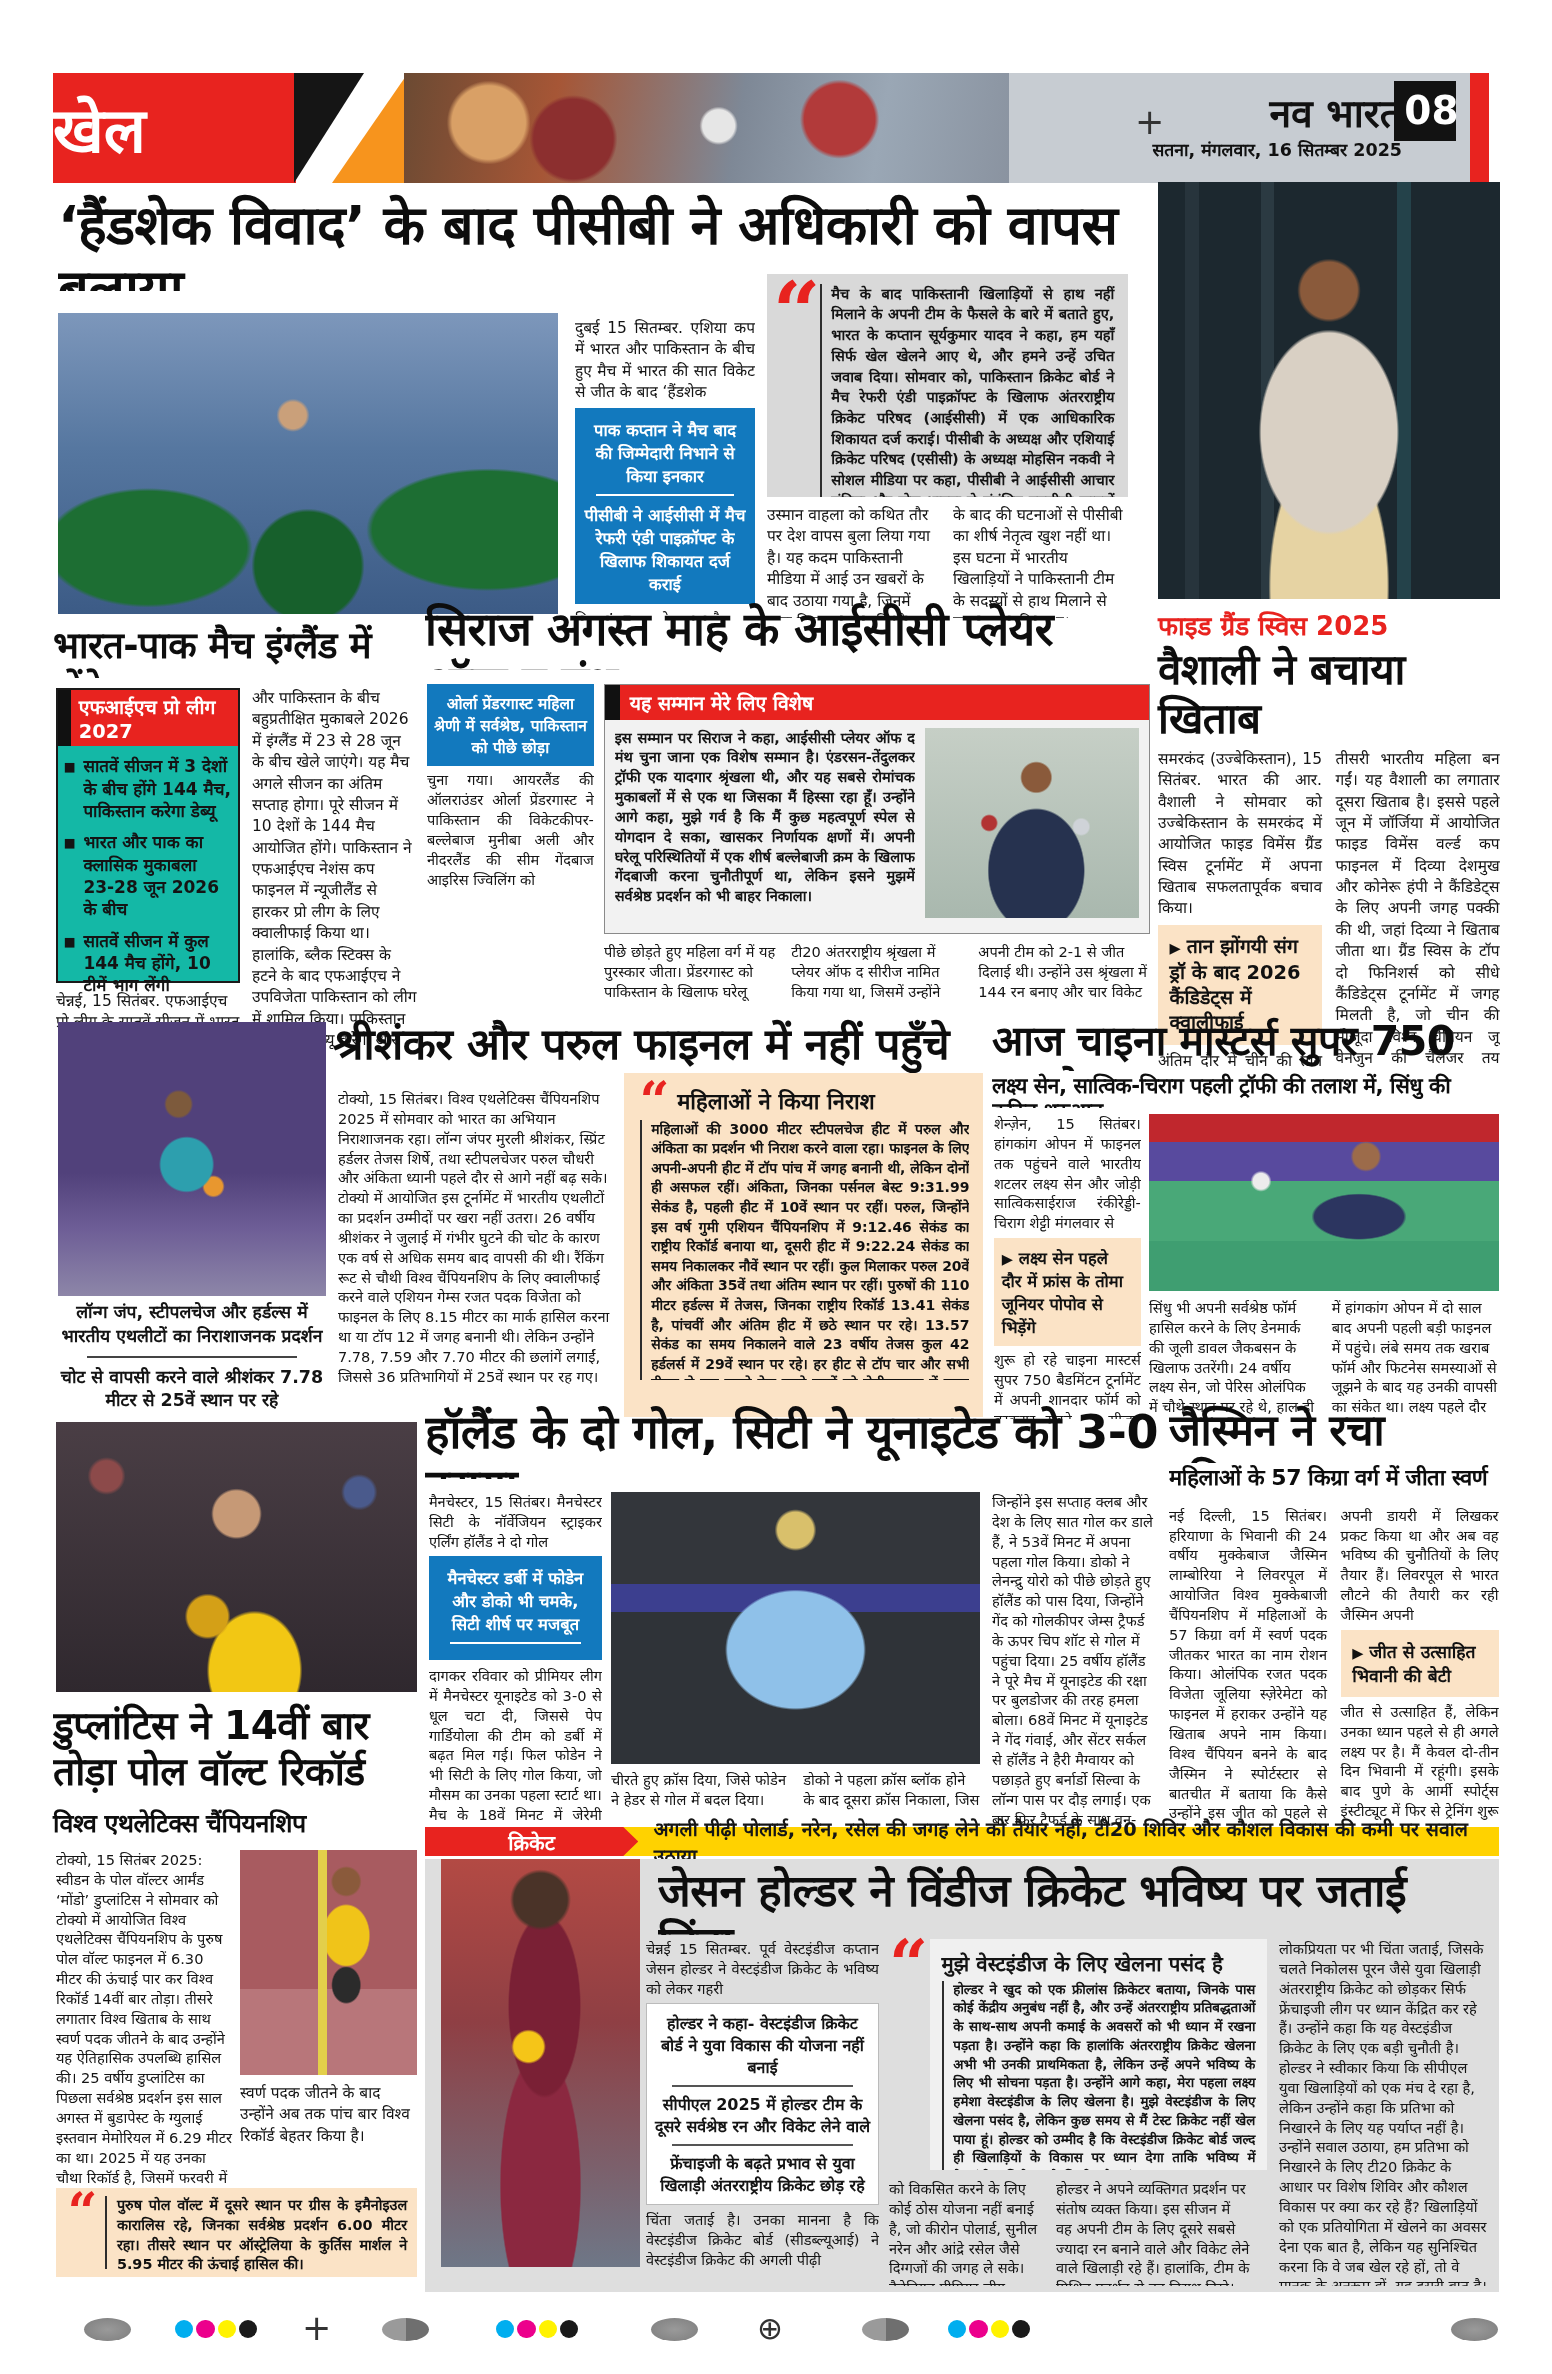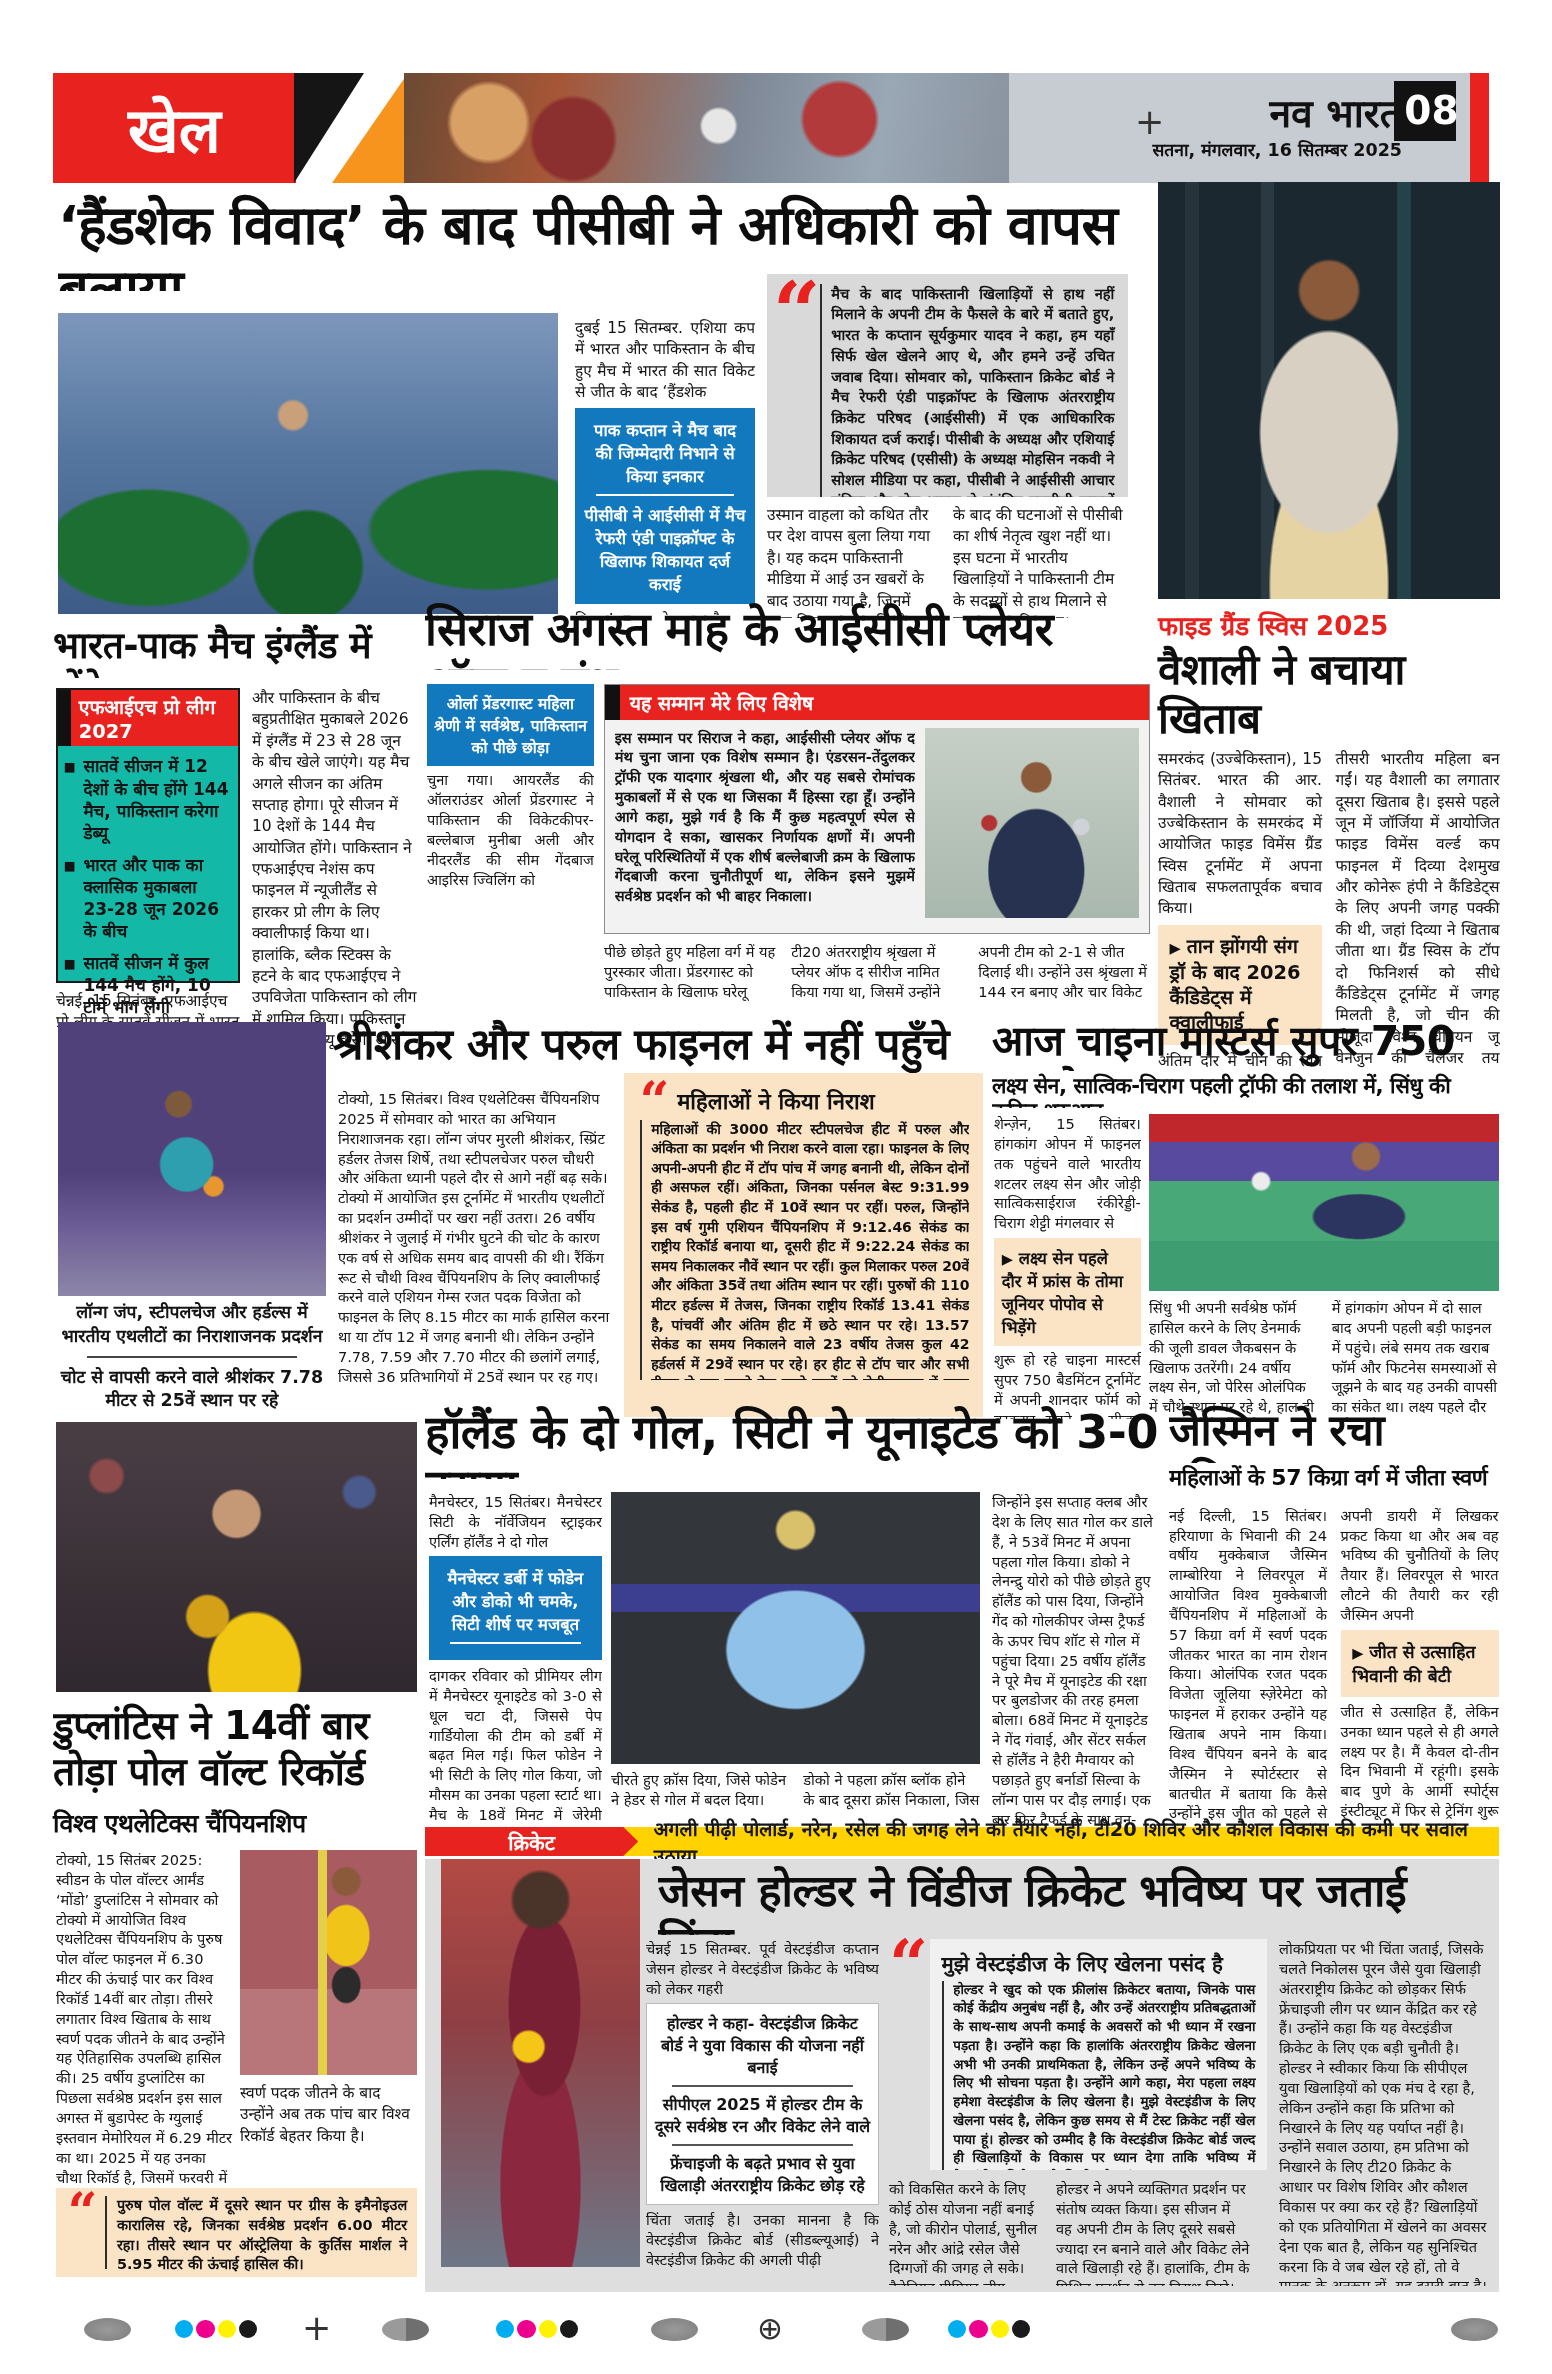--- a/index.html
+++ b/index.html
@@ -6,21 +6,21 @@
   #page{position:relative;width:1553px;height:2375px;background:#ffffff;overflow:hidden;
         font-family:"DejaVu Sans","Liberation Sans",sans-serif;color:#141414;}
   .abs{position:absolute;}
   .clip{overflow:hidden;}
   .p{margin:0 0 4.9px 0;text-align:justify;}
   .body-txt{font-size:15.5px;line-height:1.38;}
   .body-sm{font-size:14.6px;line-height:1.36;}
   .hl{font-weight:800;color:#0d0d0d;letter-spacing:-0.5px;line-height:1.18;}
   .center{text-align:left;}
   
-  .khel-box{background:#e8231f;color:#fff;display:flex;align-items:center;justify-content:center;
+  .khel-box{background:#e8231f;color:#fff;display:flex;align-items:center;
             font-size:62px;font-weight:800;}
   .tri-black{background:#151515;clip-path:polygon(0 0,100% 0,0 100%);}
   .tri-orange{background:#f7941d;clip-path:polygon(100% 0,100% 100%,0 100%);}
   .gray-panel{background:#c7ccd2;}
   .page-box{background:#121212;color:#fff;display:flex;align-items:center;justify-content:center;
             font-size:39px;font-weight:800;padding-left:12px;}
   .red-edge{background:#e8231f;}
   
   .bluebox{background:#1279be;color:#fff;font-weight:800;text-align:center;padding:9.7px 7.8px;}
   .bluebox .rule-w{height:1.9px;background:#fff;margin:6.8px 13.6px;}
@@ -168,21 +168,21 @@
       <div class="body-txt" style="width:164px;text-align:justify;">तीसरी भारतीय महिला बन गईं। यह वैशाली का लगातार दूसरा खिताब है। इससे पहले जून में जॉर्जिया में आयोजित फाइड विमेंस वर्ल्ड कप फाइनल में दिव्या देशमुख और कोनेरू हंपी ने कैंडिडेट्स के लिए अपनी जगह पक्की की थी, जहां दिव्या ने खिताब जीता था। ग्रैंड स्विस के टॉप दो फिनिशर्स को सीधे कैंडिडेट्स टूर्नामेंट में जगह मिलती है, जो चीन की मौजूदा विश्व चैंपियन जू वेनजुन की चैलेंजर तय करेगा। 11वें और अंतिम दौर में वैशाली ने तान झोंगयी के खिलाफ संतुलित खेल दिखाया और ड्रॉ हासिल किया। लैग्नो के भी आठ अंक थे, लेकिन टाईब्रेक में वैशाली आगे रहीं। यह उपलब्धि भारतीय शतरंज के लिए एक और मील का पत्थर साबित हुई है।</div>
     </div>
   </div>
 
   <div class="abs" style="left:53px;top:624px;width:367px;height:395px;">
     <div class="hl clip" style="font-size:37px;height:54px;">भारत-पाक मैच इंग्लैंड में होंगे</div>
     <div class="abs infobox" style="left:2.9px;top:64px;width:184px;height:295px;box-sizing:border-box;">
       <div class="ib-head">एफआईएच प्रो लीग 2027</div>
       <div class="ib-li">
           <span class="sq">■</span>
-          <span>सातवें सीजन में 12 देशों के बीच होंगे 144 मैच, पाकिस्तान करेगा डेब्यू</span>
+          <span>सातवें सीजन में 3 देशों के बीच होंगे 144 मैच, पाकिस्तान करेगा डेब्यू</span>
         </div>
       <div class="ib-li">
           <span class="sq">■</span>
           <span>भारत और पाक का क्लासिक मुकाबला 23-28 जून 2026 के बीच</span>
         </div>
       <div class="ib-li">
           <span class="sq">■</span>
           <span>सातवें सीजन में कुल 144 मैच होंगे, 10 टीमें भाग लेंगी</span>
         </div>
     </div>

